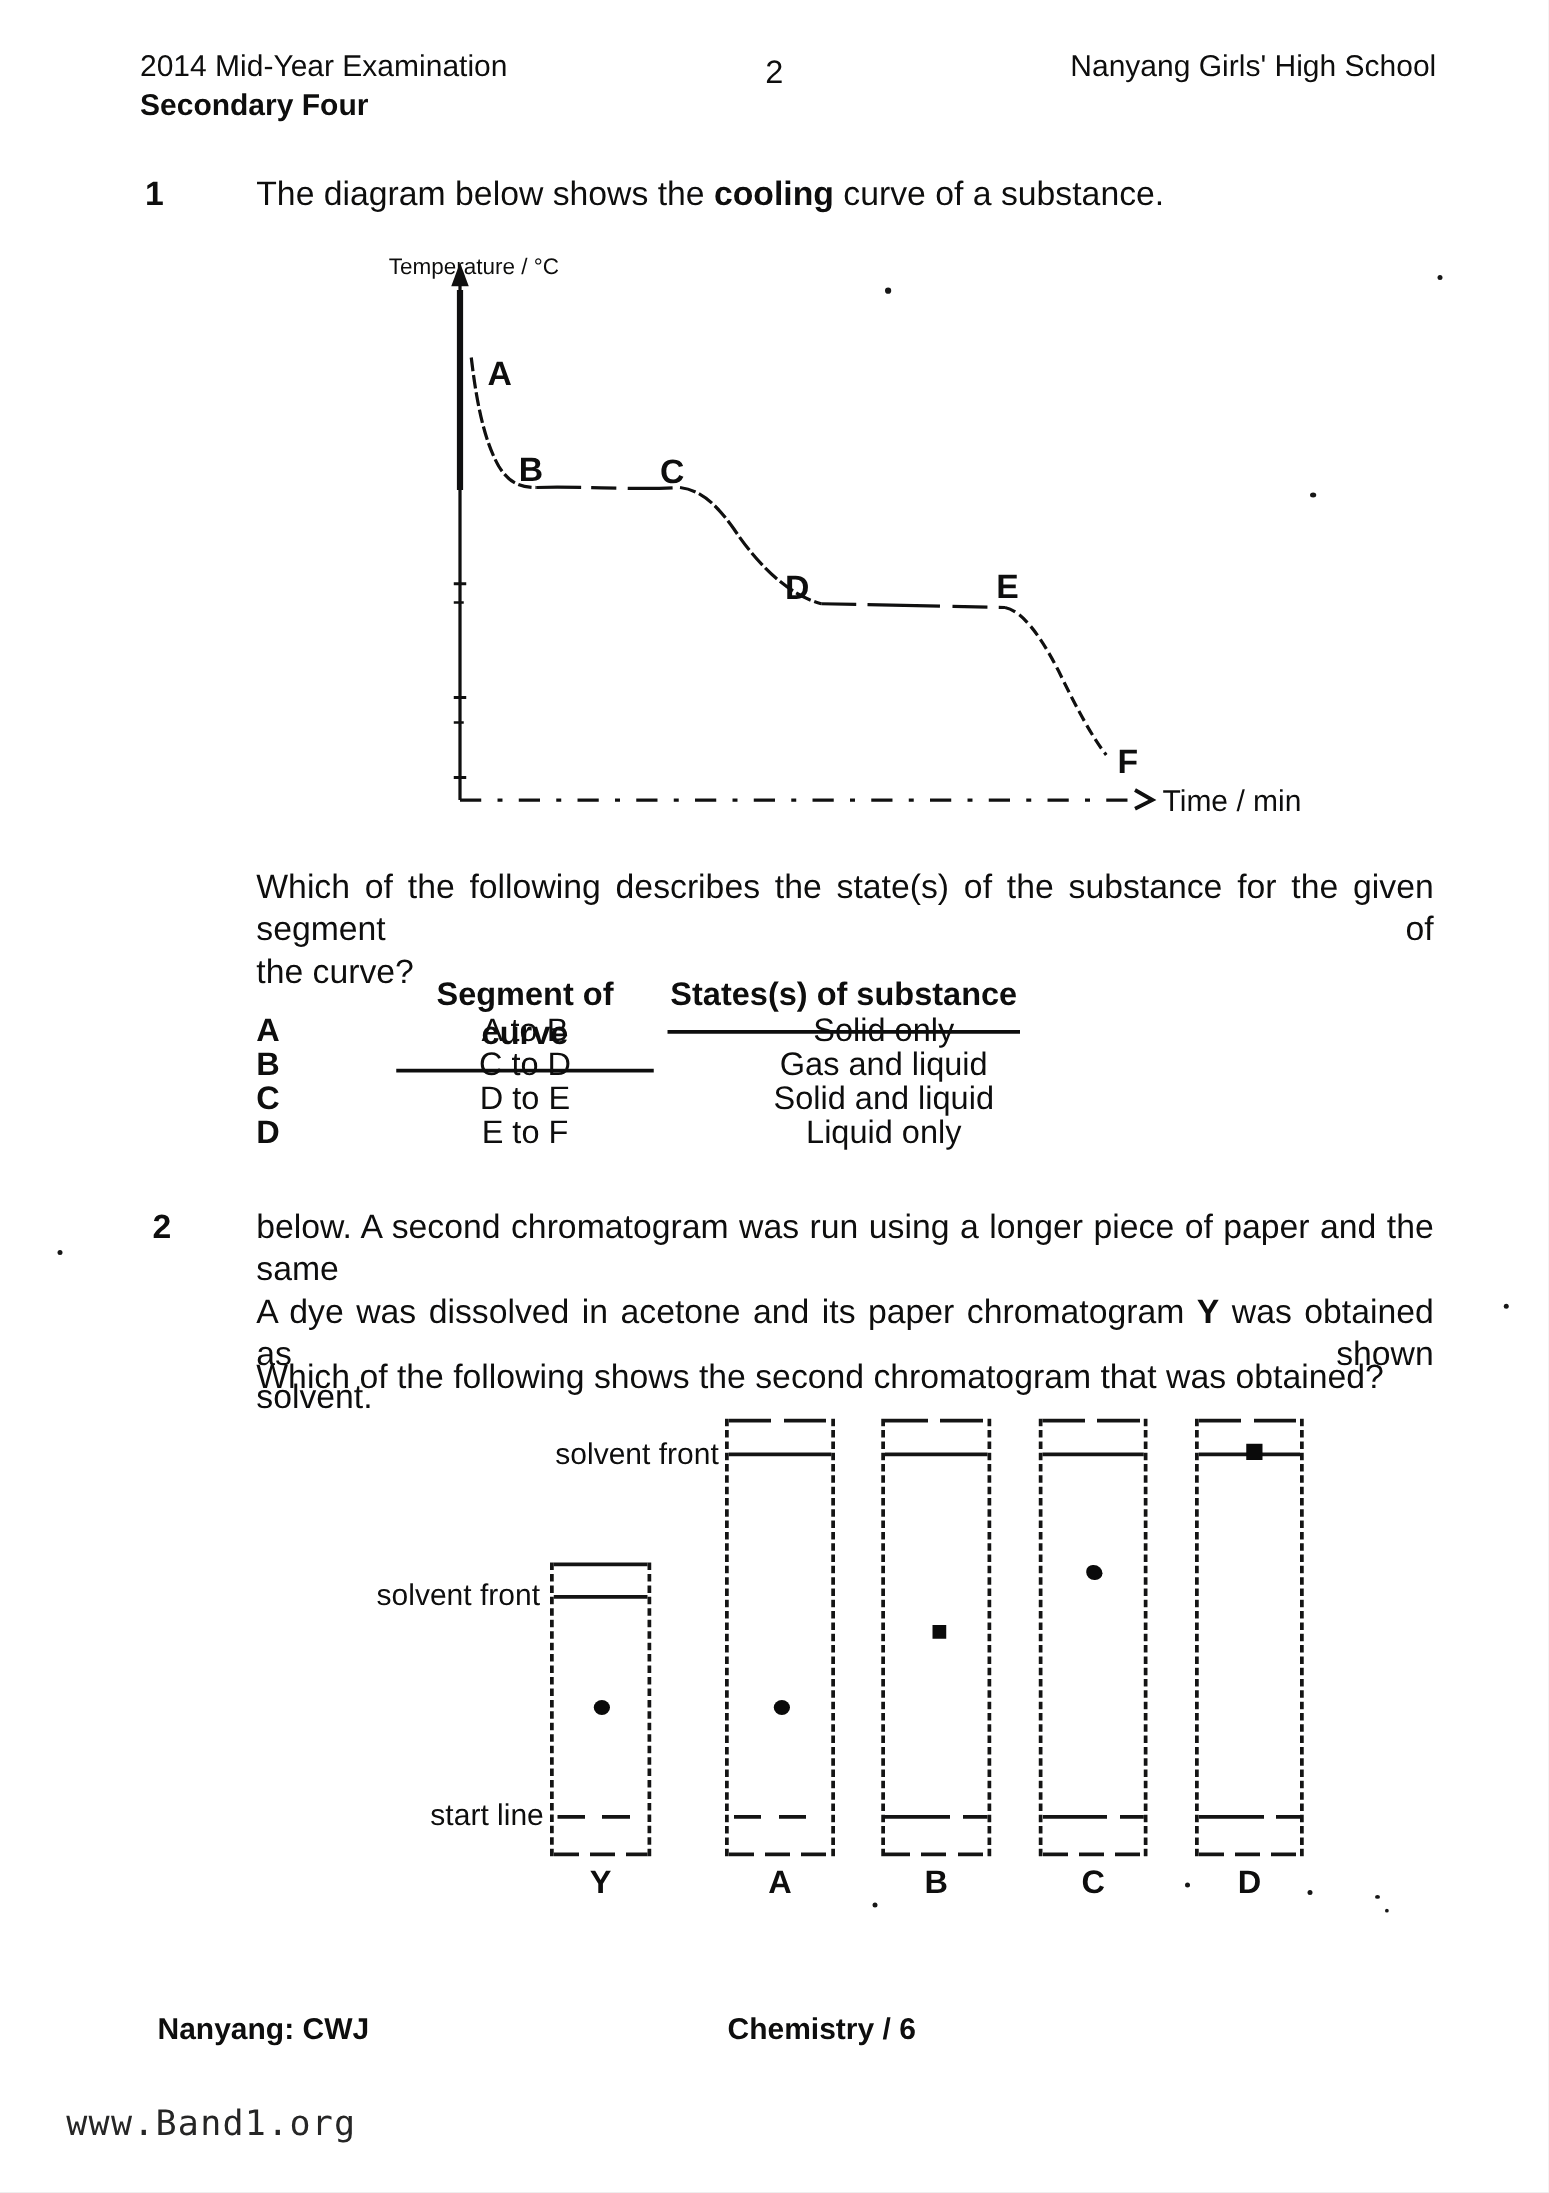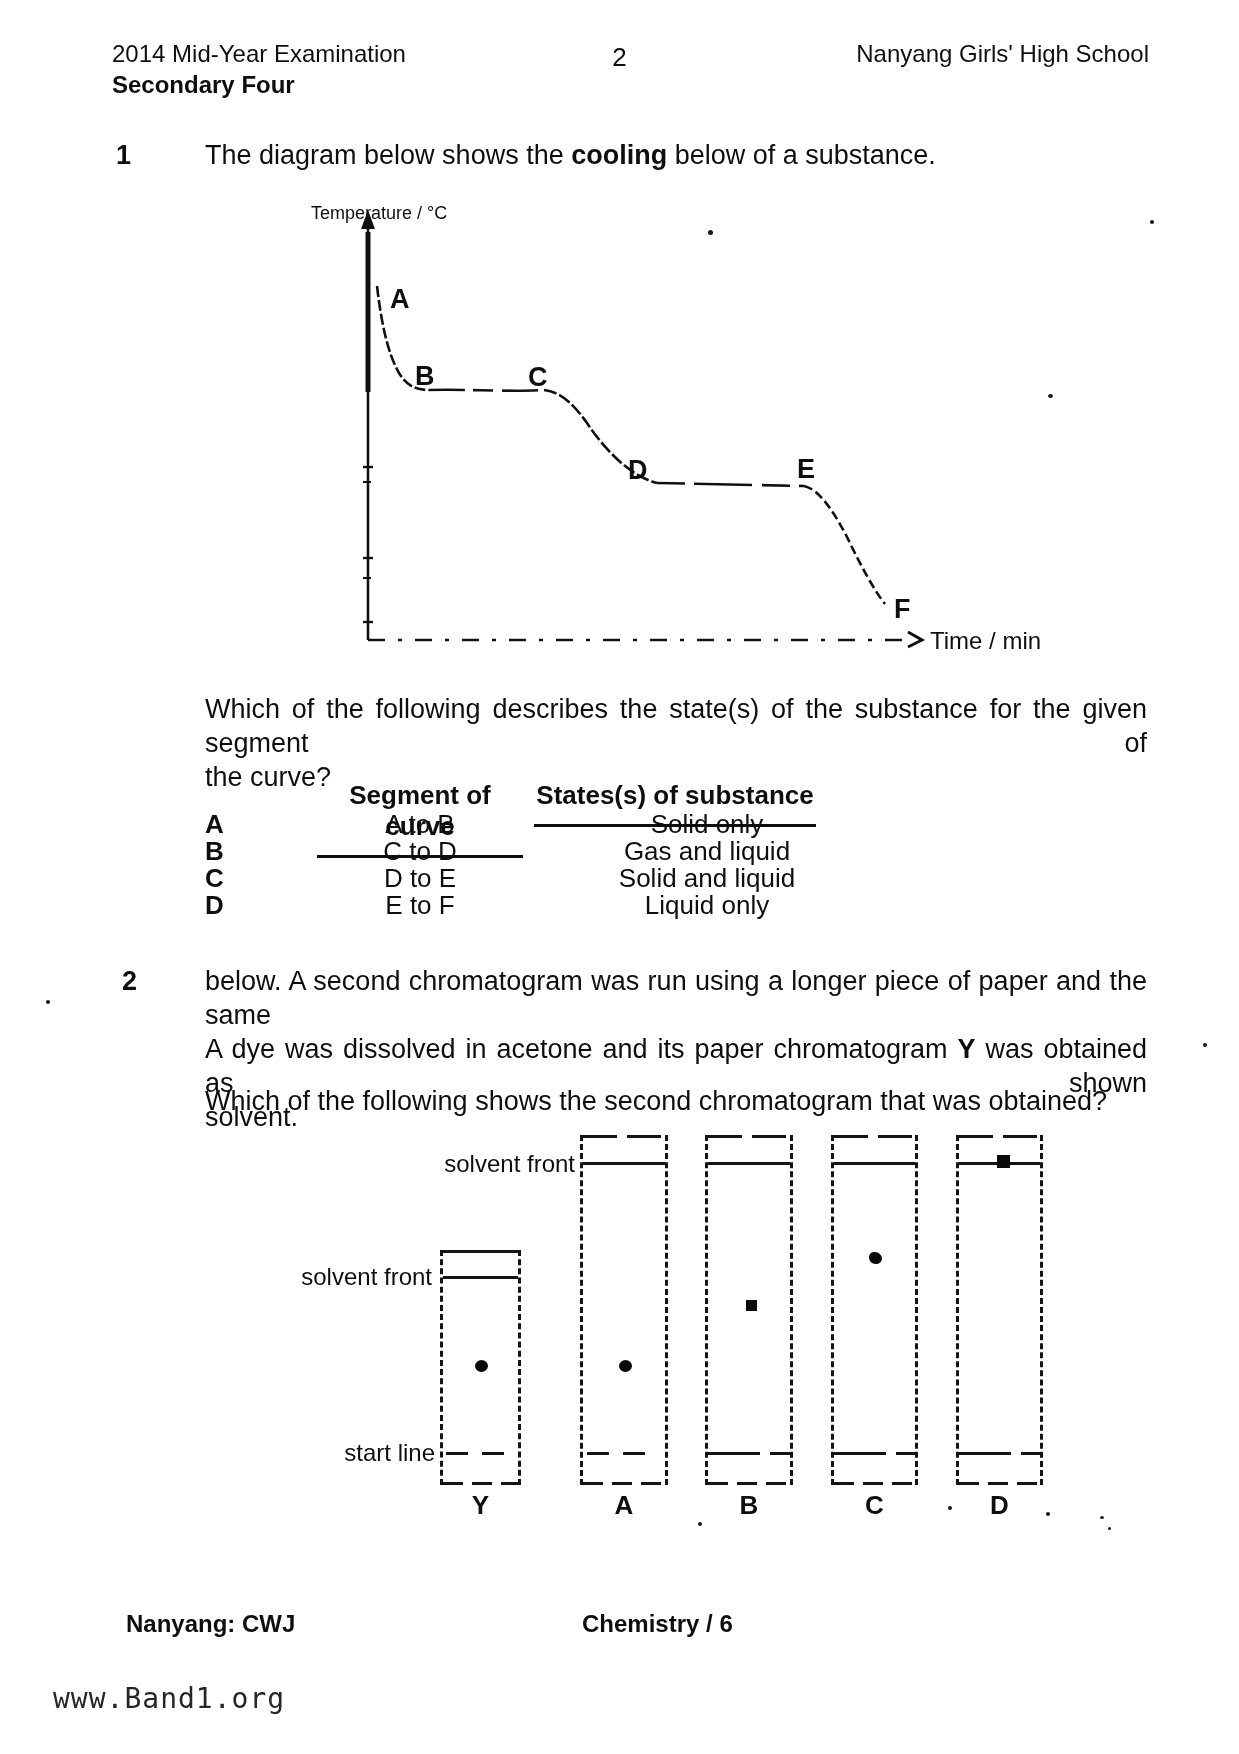--- a/index.html
+++ b/index.html
@@ -52,21 +52,21 @@
 
   <div class="abs hdr-left">
     <div>2014 Mid-Year Examination</div>
     <div class="b">Secondary Four</div>
   </div>
   <div class="abs hdr-page">2</div>
   <div class="abs hdr-right">Nanyang Girls' High School</div>
 
   <div class="abs qnum" style="left:116px;top:140px;">1</div>
   <div class="abs txt body-block" style="top:138px;">
-    <span>The diagram below shows the </span><span class="b">cooling</span><span> below of a substance.</span>
+    <span>The diagram below shows the </span><span class="b">cooling</span><span> curve of a substance.</span>
   </div>
 
   <div class="abs ylab">Temperature / °C</div>
 
   <svg class="abs diag1" viewBox="0 0 740 500">
 
     <line x1="68" y1="46" x2="68" y2="460" stroke="#161616" stroke-width="2.6"></line>
     <line x1="68" y1="52" x2="68" y2="212" stroke="#161616" stroke-width="5"></line>
     <polygon points="68,30 61,49 75,49" fill="#161616"></polygon>
 

